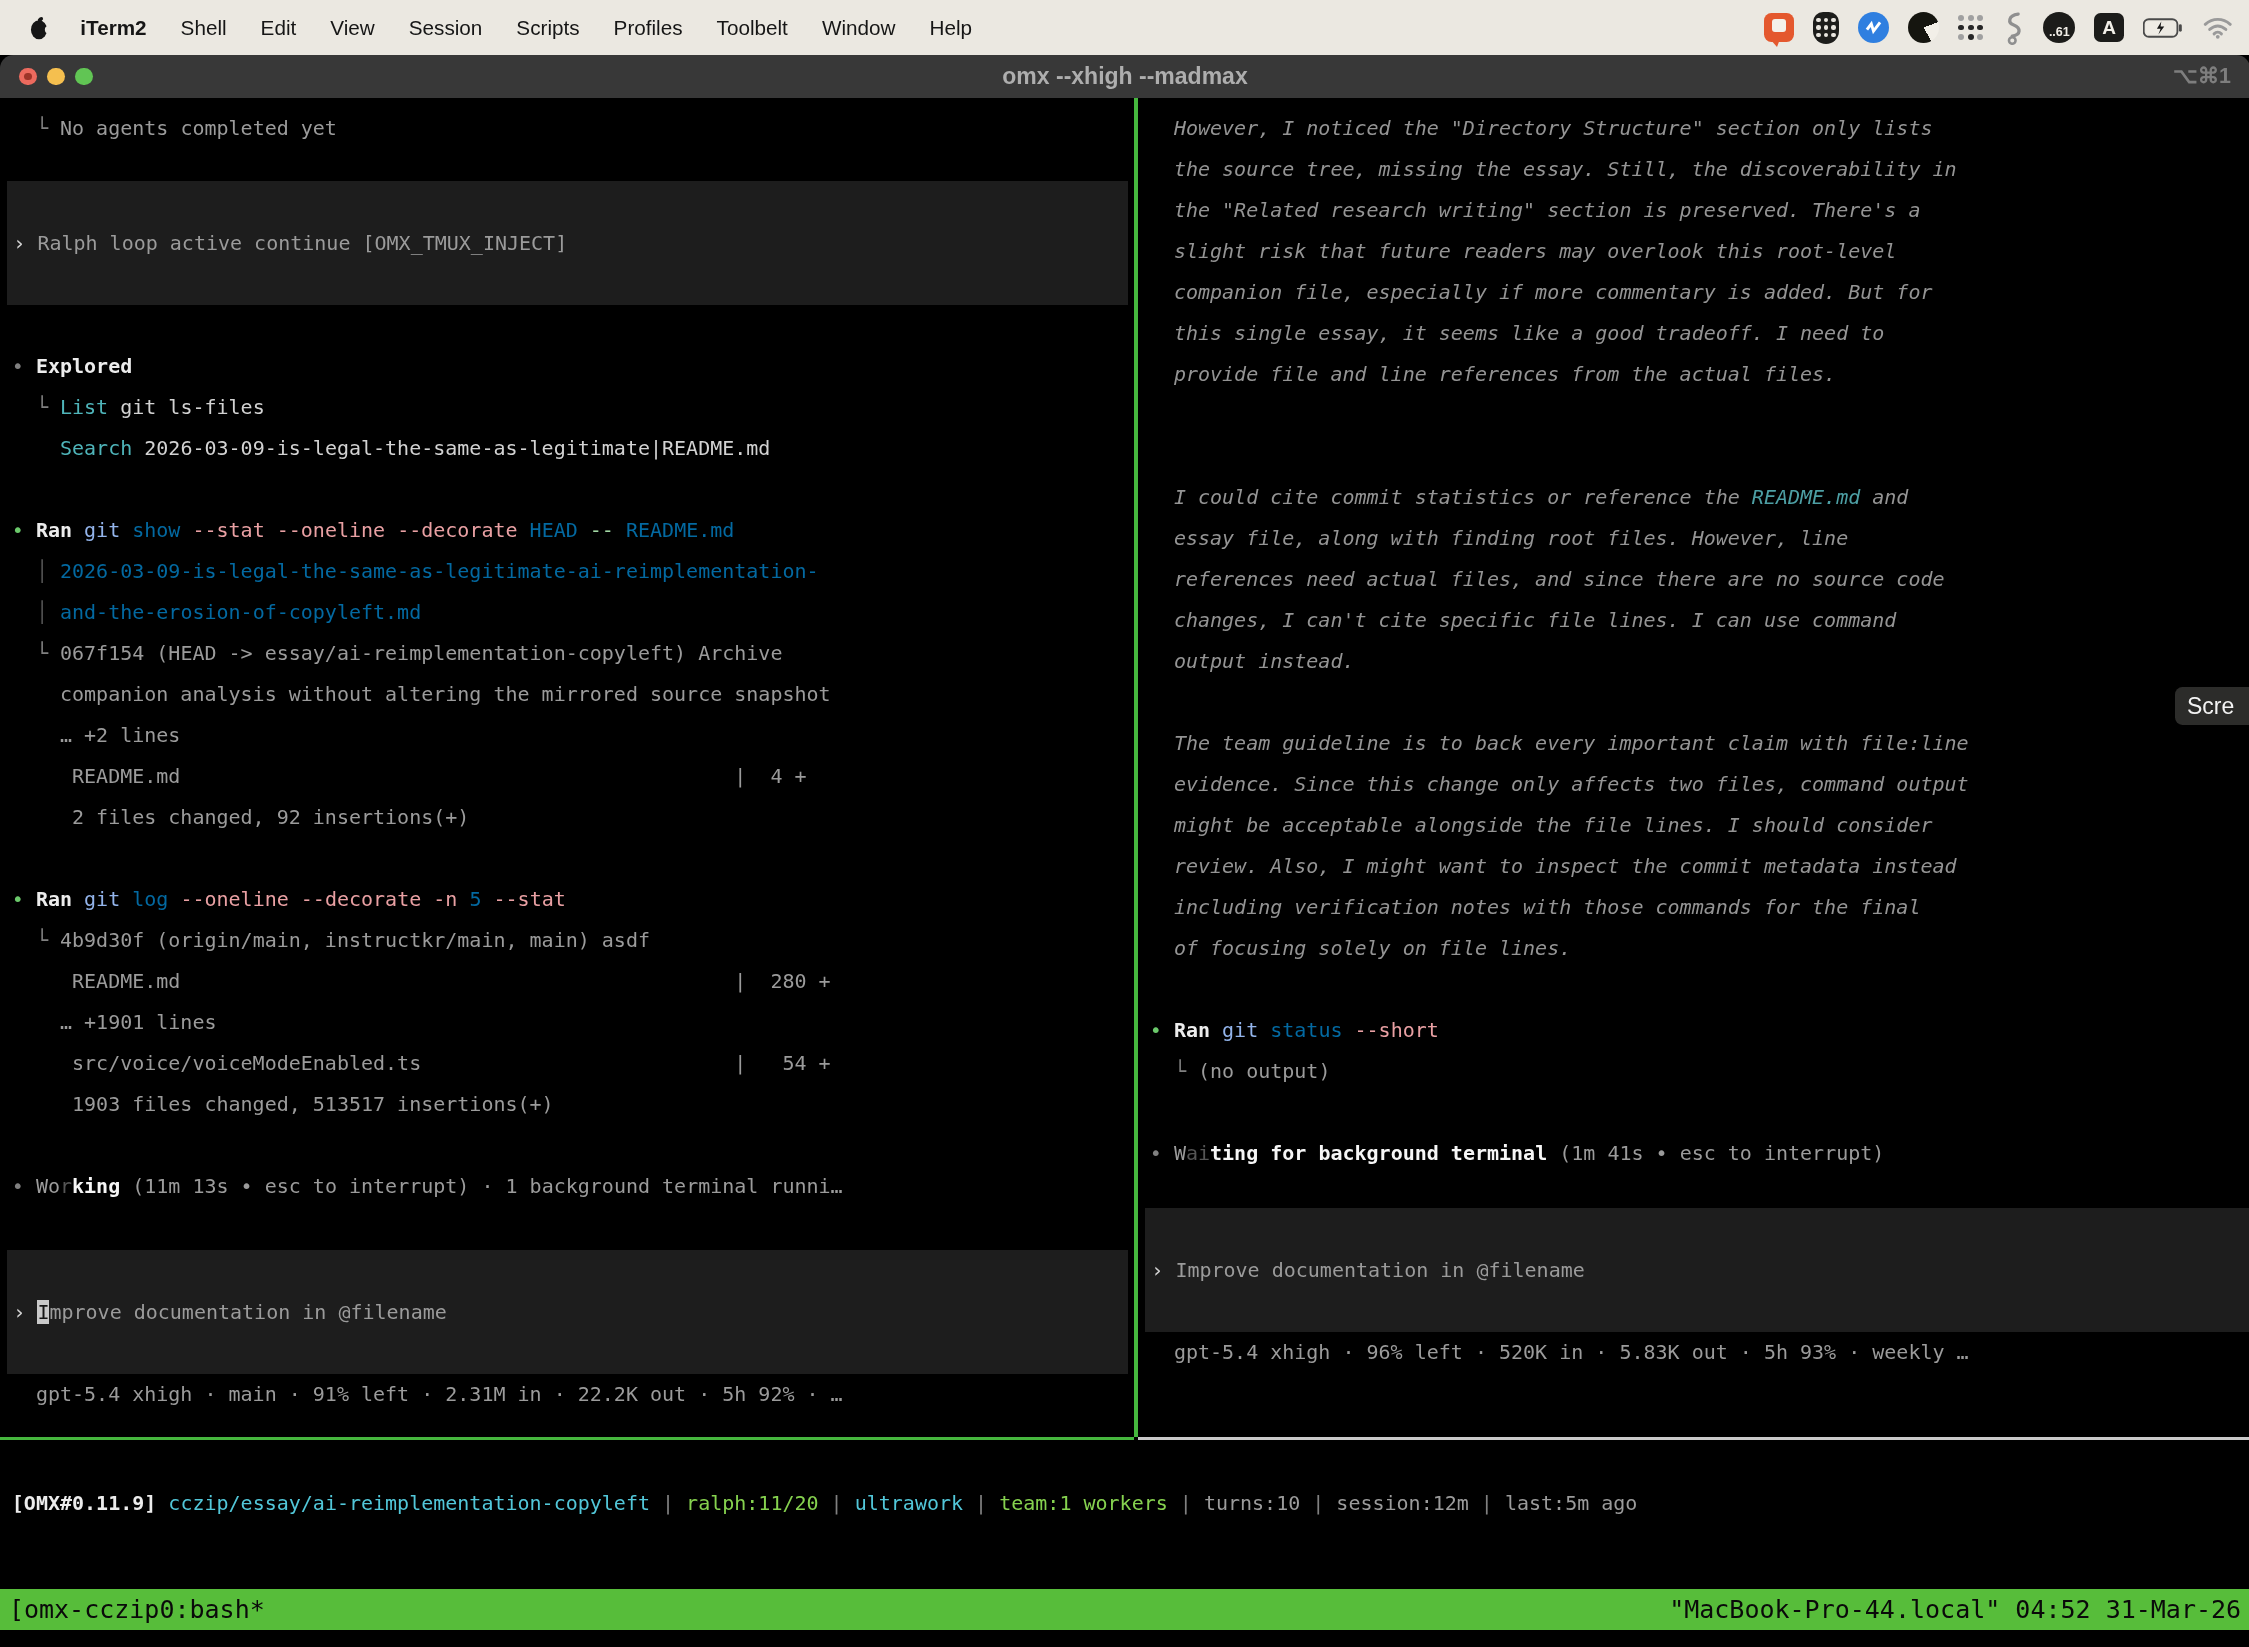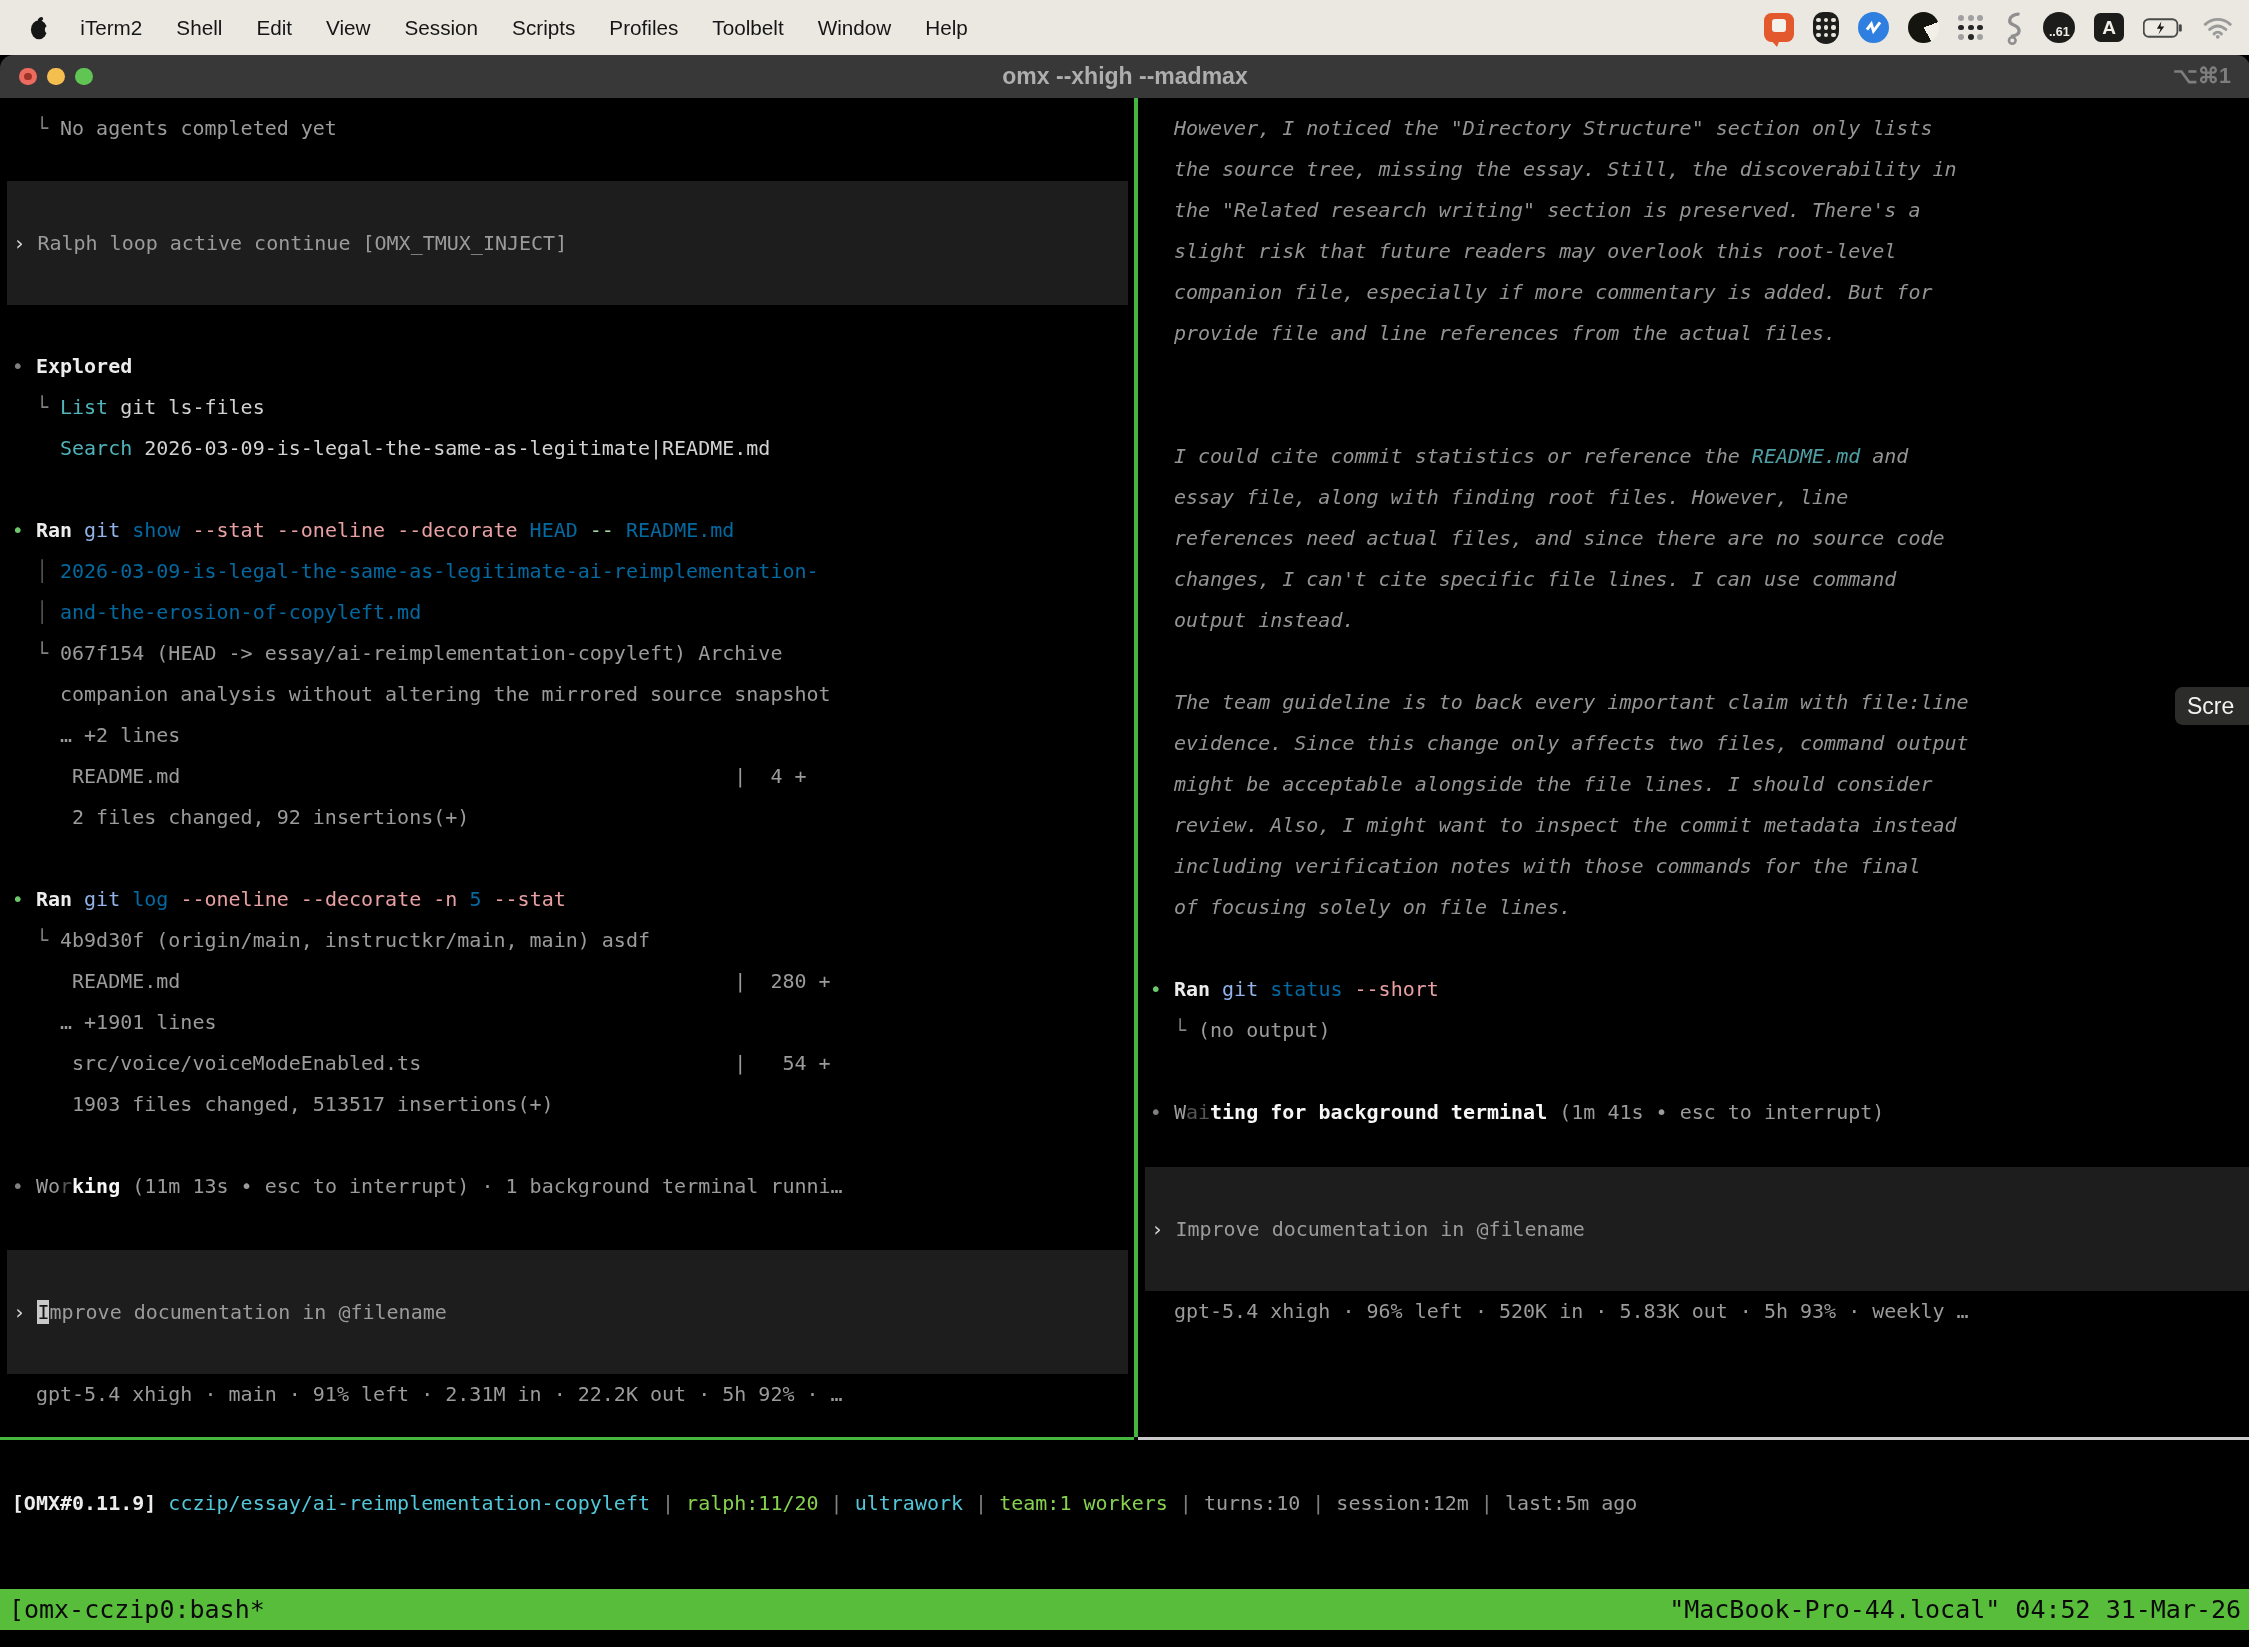--- a/index.html
+++ b/index.html
@@ -3,21 +3,21 @@
 <meta charset="utf-8">
 <style>
   html,body{margin:0;padding:0;width:2250px;height:1648px;background:#000;overflow:hidden;}
   
   .menubar{position:absolute;top:0;left:0;width:2250px;height:55px;background:#ebe8e1;
     display:flex;align-items:center;padding:0 17.7px;box-sizing:border-box;
     font-family:"Liberation Sans",sans-serif;font-size:20.7px;color:#161616;}
   .mb-left{display:flex;align-items:center;}
   .apple-wrap{margin:0 13.3px 0 10.3px;display:flex;align-items:center;}
   .mi{margin:0 17px;white-space:nowrap;}
-  .mi.app{font-weight:normal;}
+  .mi.app{font-weight:bold;}
   .mb-right{margin-left:auto;display:flex;align-items:center;gap:19px;}
   .sico{display:flex;align-items:center;justify-content:center;}
   .ic-rec{width:29.5px;height:29.5px;background:#e4582e;border-radius:7.4px;position:relative;}
   .ic-rec::before{content:"";position:absolute;left:7.4px;top:5.9px;width:14.8px;height:13.3px;background:#f4f1ea;border-radius:3px;}
   .ic-rec::after{content:"";position:absolute;left:5.9px;bottom:-4.4px;width:0;height:0;border-left:7.4px solid transparent;border-right:3px solid transparent;border-top:8.9px solid #e4582e;}
   .ic-shield{width:26.6px;height:32px;background:#1d1d1b;border-radius:10.3px 10.3px 13.3px 13.3px;display:grid;
     grid-template-columns:repeat(3,1fr);align-content:center;justify-items:center;padding:3px 2.2px;box-sizing:border-box;row-gap:3px;}
   .ic-shield i{width:4.4px;height:4.4px;border-radius:50%;background:#e9e6df;}
   .ic-badge{width:31px;height:31px;background:#2f7fe0;border-radius:50%;display:flex;align-items:center;justify-content:center;}
   .ic-pie{width:31px;height:31px;border-radius:50%;background:conic-gradient(#15150f 0deg 70deg,#f2efe8 70deg 150deg,#15150f 150deg 360deg);}
@@ -224,20 +224,21 @@
   <div class="hborder-l"></div>
   <div class="hborder-r"></div>
 
   <div class="pane pane-right">
     <div>
         <div class="trow"><span class="c-gi">  However, I noticed the "Directory Structure" section only lists</span></div>
         <div class="trow"><span class="c-gi">  the source tree, missing the essay. Still, the discoverability in</span></div>
         <div class="trow"><span class="c-gi">  the "Related research writing" section is preserved. There's a</span></div>
         <div class="trow"><span class="c-gi">  slight risk that future readers may overlook this root-level</span></div>
         <div class="trow"><span class="c-gi">  companion file, especially if more commentary is added. But for</span></div>
+        <div class="trow"><span class="c-gi">  this single essay, it seems like a good tradeoff. I need to</span></div>
         <div class="trow"><span class="c-gi">  provide file and line references from the actual files.</span></div>
         <div class="trow"></div>
         <div class="trow"></div>
         <div class="trow"><span class="c-gi">  I could cite commit statistics or reference the </span><span class="c-cyi">README.md</span><span class="c-gi"> and</span></div>
         <div class="trow"><span class="c-gi">  essay file, along with finding root files. However, line</span></div>
         <div class="trow"><span class="c-gi">  references need actual files, and since there are no source code</span></div>
         <div class="trow"><span class="c-gi">  changes, I can't cite specific file lines. I can use command</span></div>
         <div class="trow"><span class="c-gi">  output instead.</span></div>
         <div class="trow"></div>
         <div class="trow"><span class="c-gi">  The team guideline is to back every important claim with file:line</span></div>

